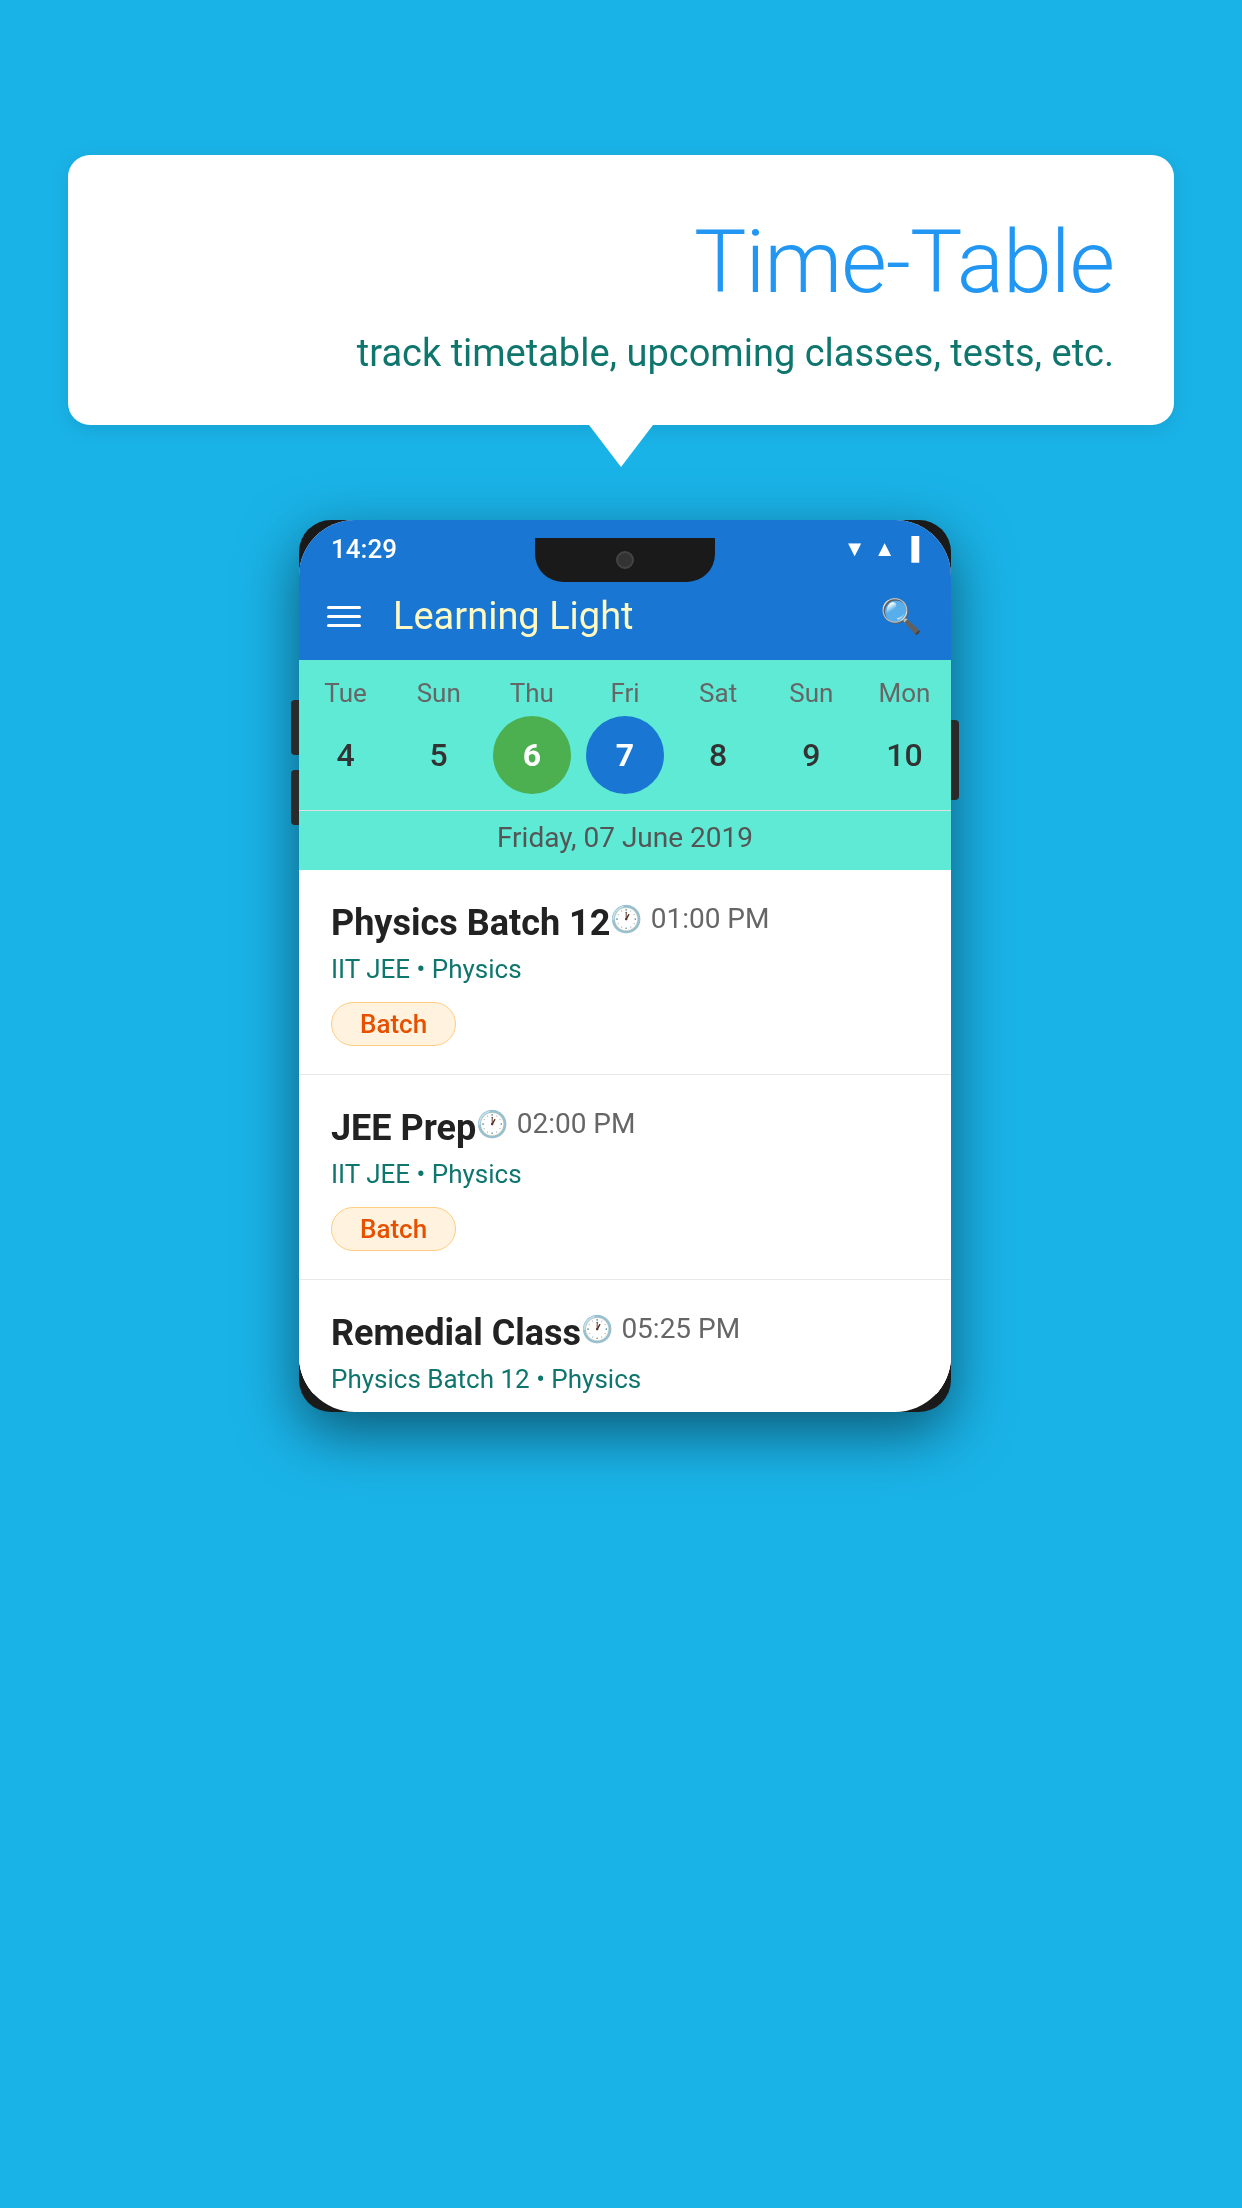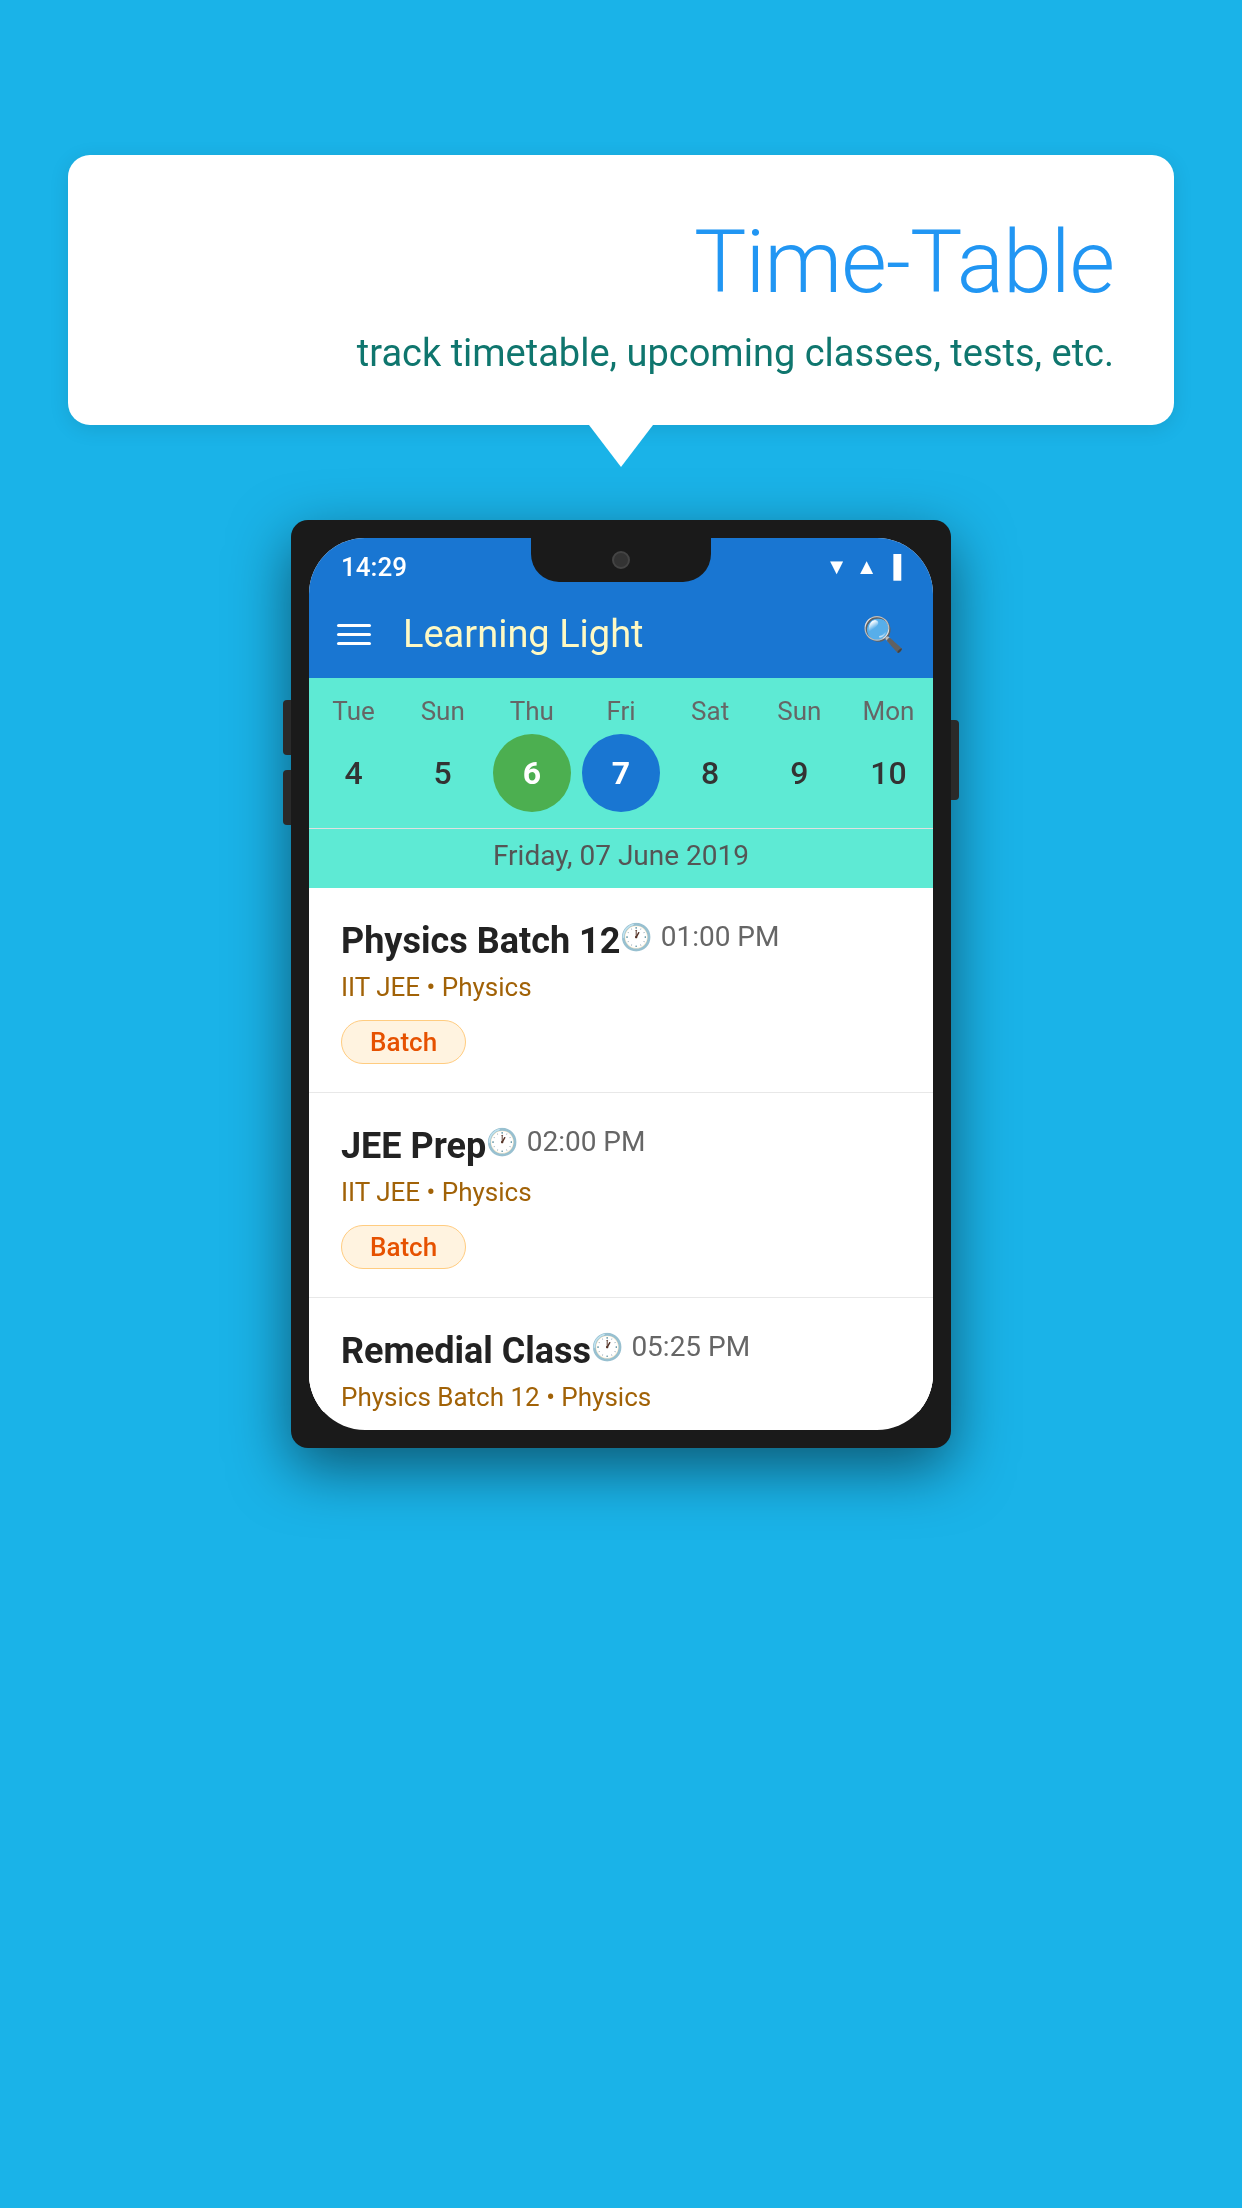--- a/index.html
+++ b/index.html
@@ -61,24 +61,24 @@
     .phone-container {
       position: absolute;
       top: 520px;
       left: 50%;
       transform: translateX(-50%);
       width: 660px;
     }
 
     .phone-outer {
       background: #1a1a1a;
-      border-radius: 17px;
-      padding: 18px;
+      border-radius: 32px;
       box-shadow: 0 20px 60px rgba(0,0,0,0.5);
       position: relative;
+      margin-left: 8px;
     }
 
     
     .phone-notch {
       position: absolute;
       top: 18px;
       left: 50%;
       transform: translateX(-50%);
       width: 180px;
       height: 44px;
@@ -291,21 +291,21 @@
       font-size: 28px;
     }
 
     .clock-icon {
       font-size: 26px;
       color: #888;
     }
 
     .event-subtitle {
       font-size: 26px;
-      color: #a16207;
+      color: #0f766e;
       margin-bottom: 18px;
     }
 
     .batch-badge {
       display: inline-block;
       background: #FFF3E0;
       color: #E65100;
       border: 1.5px solid #FFCC80;
       border-radius: 30px;
       padding: 6px 28px;

